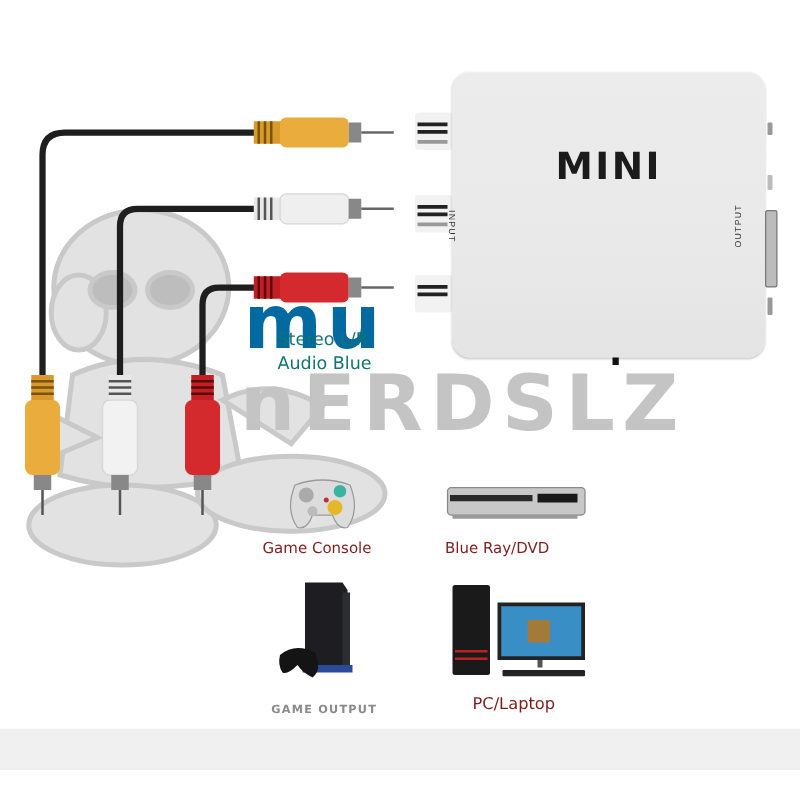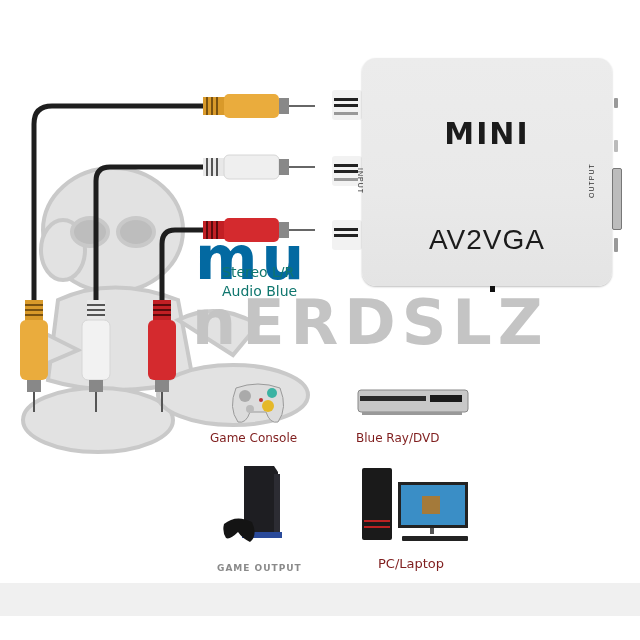--- a/index.html
+++ b/index.html
@@ -128,21 +128,20 @@
     <div class="band" style="top:14px"></div>
     <div class="band" style="top:22px;background:#999"></div>
 </div>
 <div class="abs jack" style="left:332px;top:220px;">
   <div class="band" style="top:8px"></div>
     <div class="band" style="top:14px"></div>
 </div>
 
 <div class="abs device">
   <div class="abs device-title">MINI</div>
-  <div class="abs device-model">AV2VGA</div>
   <div class="abs side-label input-label">INPUT</div>
   <div class="abs side-label output-label">OUTPUT</div>
 </div>
 <div class="abs vga-port"></div>
 <div class="abs side-bump" style="left:614px;top:98px;height:10px;"></div>
 <div class="abs side-bump" style="left:614px;top:140px;height:12px;background:#bbb;"></div>
 <div class="abs side-bump" style="left:614px;top:238px;height:14px;"></div>
 <div class="abs" style="left:490px;top:286px;width:5px;height:6px;background:#111;"></div>
 
 <div class="abs caption stereo">

